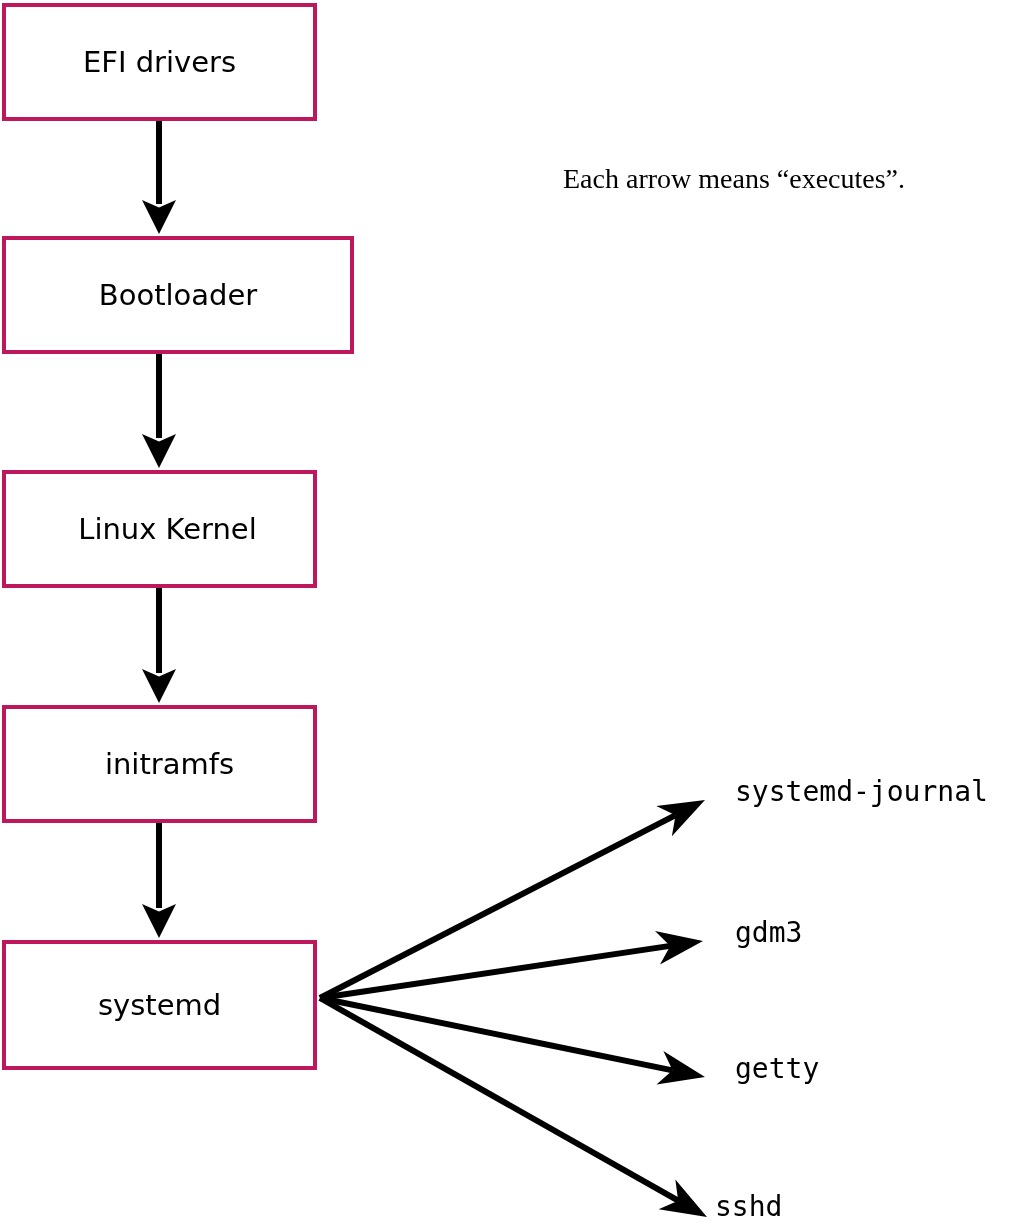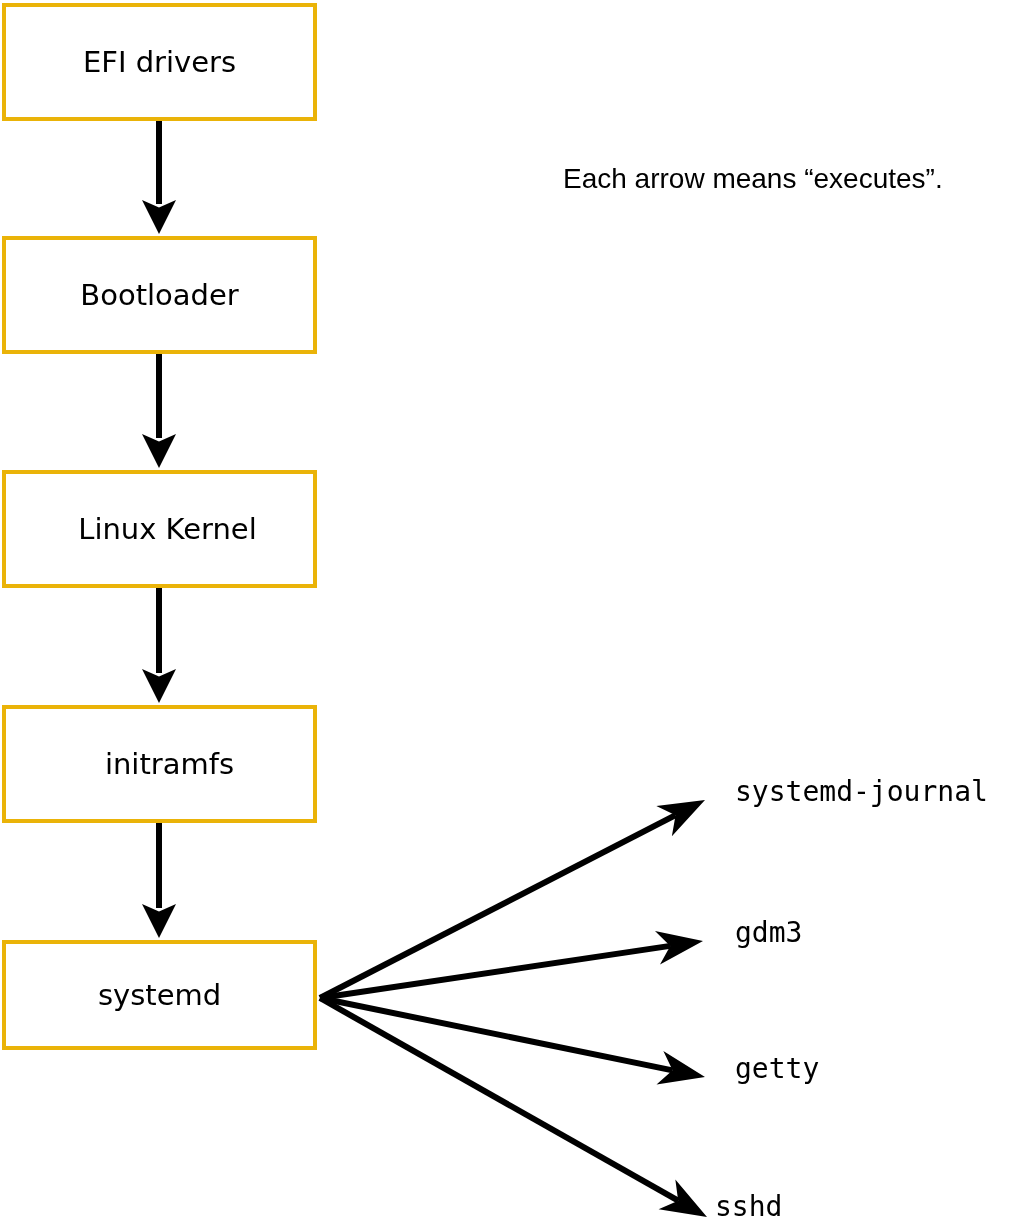--- a/index.html
+++ b/index.html
@@ -20,36 +20,36 @@
   .svg-layer {
     position: absolute;
     left: 0;
     top: 0;
     width: 1023px;
     height: 1230px;
   }
   .node-box {
     position: absolute;
     box-sizing: border-box;
-    border: 4px solid #eab308;
+    border: 4px solid #be185d;
     background: #ffffff;
     display: flex;
     align-items: center;
     justify-content: center;
   }
   .node-label {
     font-family: "DejaVu Sans", sans-serif;
     font-size: 29px;
     color: #000000;
     line-height: 1;
     white-space: nowrap;
   }
   .legend-note {
     position: absolute;
-    font-family: Liberation Sans, sans-serif;
+    font-family: Liberation Serif, serif;
     font-size: 28px;
     color: #000000;
     white-space: nowrap;
     line-height: 1;
   }
   .leaf-label {
     position: absolute;
     font-family: "DejaVu Sans Mono", monospace;
     font-size: 28px;
     color: #000000;
@@ -83,30 +83,30 @@
         <polygon points="705,1077 656.5217518648285,1084.4067170693058 672.5559839594185,1070.3426564488157 663.3559813557786,1051.1006619551824" fill="#000000"></polygon>
         <line x1="320" y1="998" x2="678.17528579747" y2="1200.6883400249249" stroke="#000000" stroke-width="6"></line>
         <polygon points="707,1217 658.5931439344005,1209.1402108269792 678.17528579747,1200.6883400249249 675.3382055030162,1179.5496225755899" fill="#000000"></polygon>
       </g>
   </svg>
 
   <div id="box-layer">
       <div class="node-box" style="left: 2px; top: 3px; width: 315px; height: 118px;">
         <span class="node-label">EFI drivers</span>
       </div>
-      <div class="node-box" style="left: 2px; top: 236px; width: 315px; height: 118px;">
+      <div class="node-box" style="left: 2px; top: 236px; width: 352px; height: 118px;">
         <span class="node-label">Bootloader</span>
       </div>
       <div class="node-box" style="left: 2px; top: 470px; width: 315px; height: 118px; padding-left: 16px;">
         <span class="node-label">Linux Kernel</span>
       </div>
       <div class="node-box" style="left: 2px; top: 705px; width: 315px; height: 118px; padding-left: 20px;">
         <span class="node-label">initramfs</span>
       </div>
-      <div class="node-box" style="left: 2px; top: 940px; width: 315px; height: 110px;">
+      <div class="node-box" style="left: 2px; top: 940px; width: 315px; height: 130px;">
         <span class="node-label">systemd</span>
       </div>
     </div>
 
   <div class="legend-note" style="left:563px; top:165px;">Each arrow means “executes”.</div>
 
   <div id="leaf-layer">
       <div class="leaf-label" style="left: 722px; top: 778px;">systemd-journal</div>
       <div class="leaf-label" style="left: 722px; top: 919px;">gdm3</div>
       <div class="leaf-label" style="left: 722px; top: 1055px;">getty</div>

